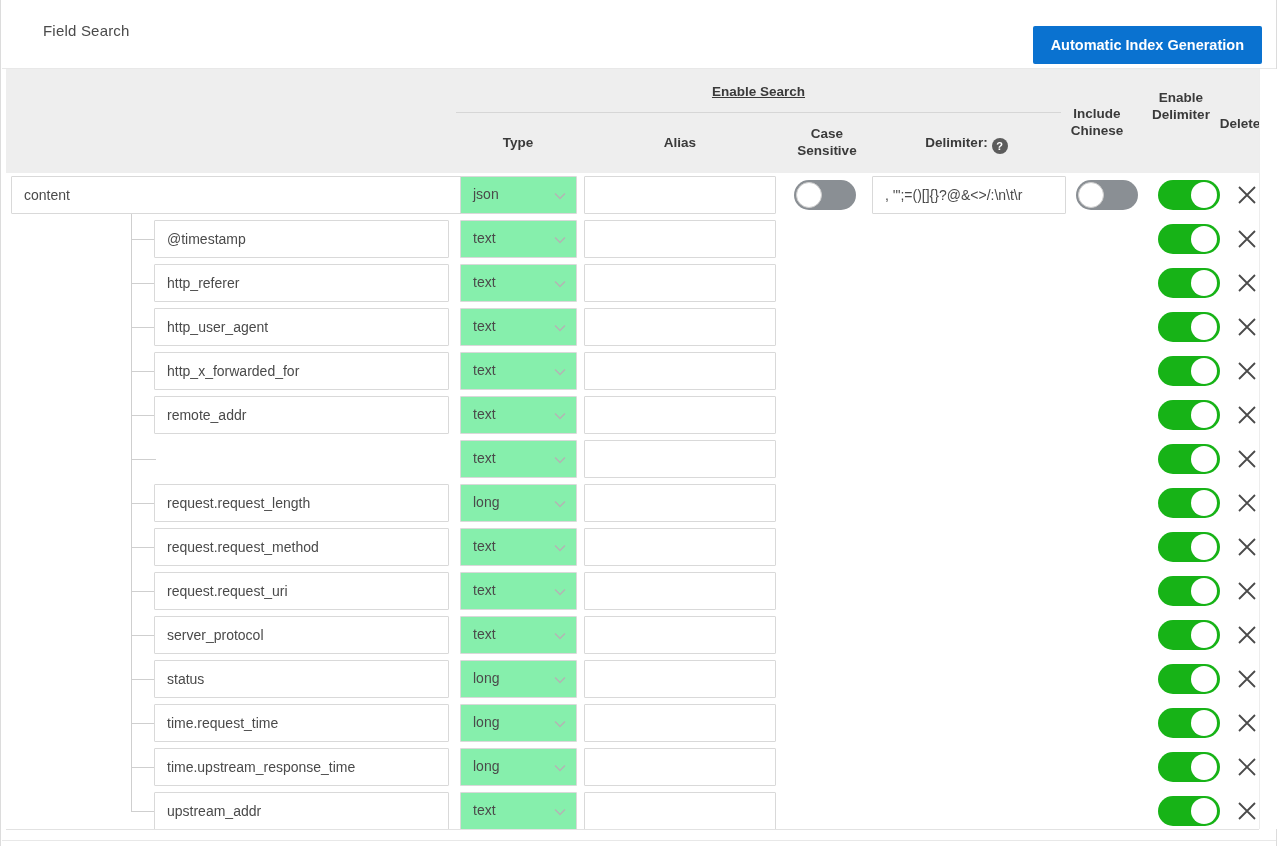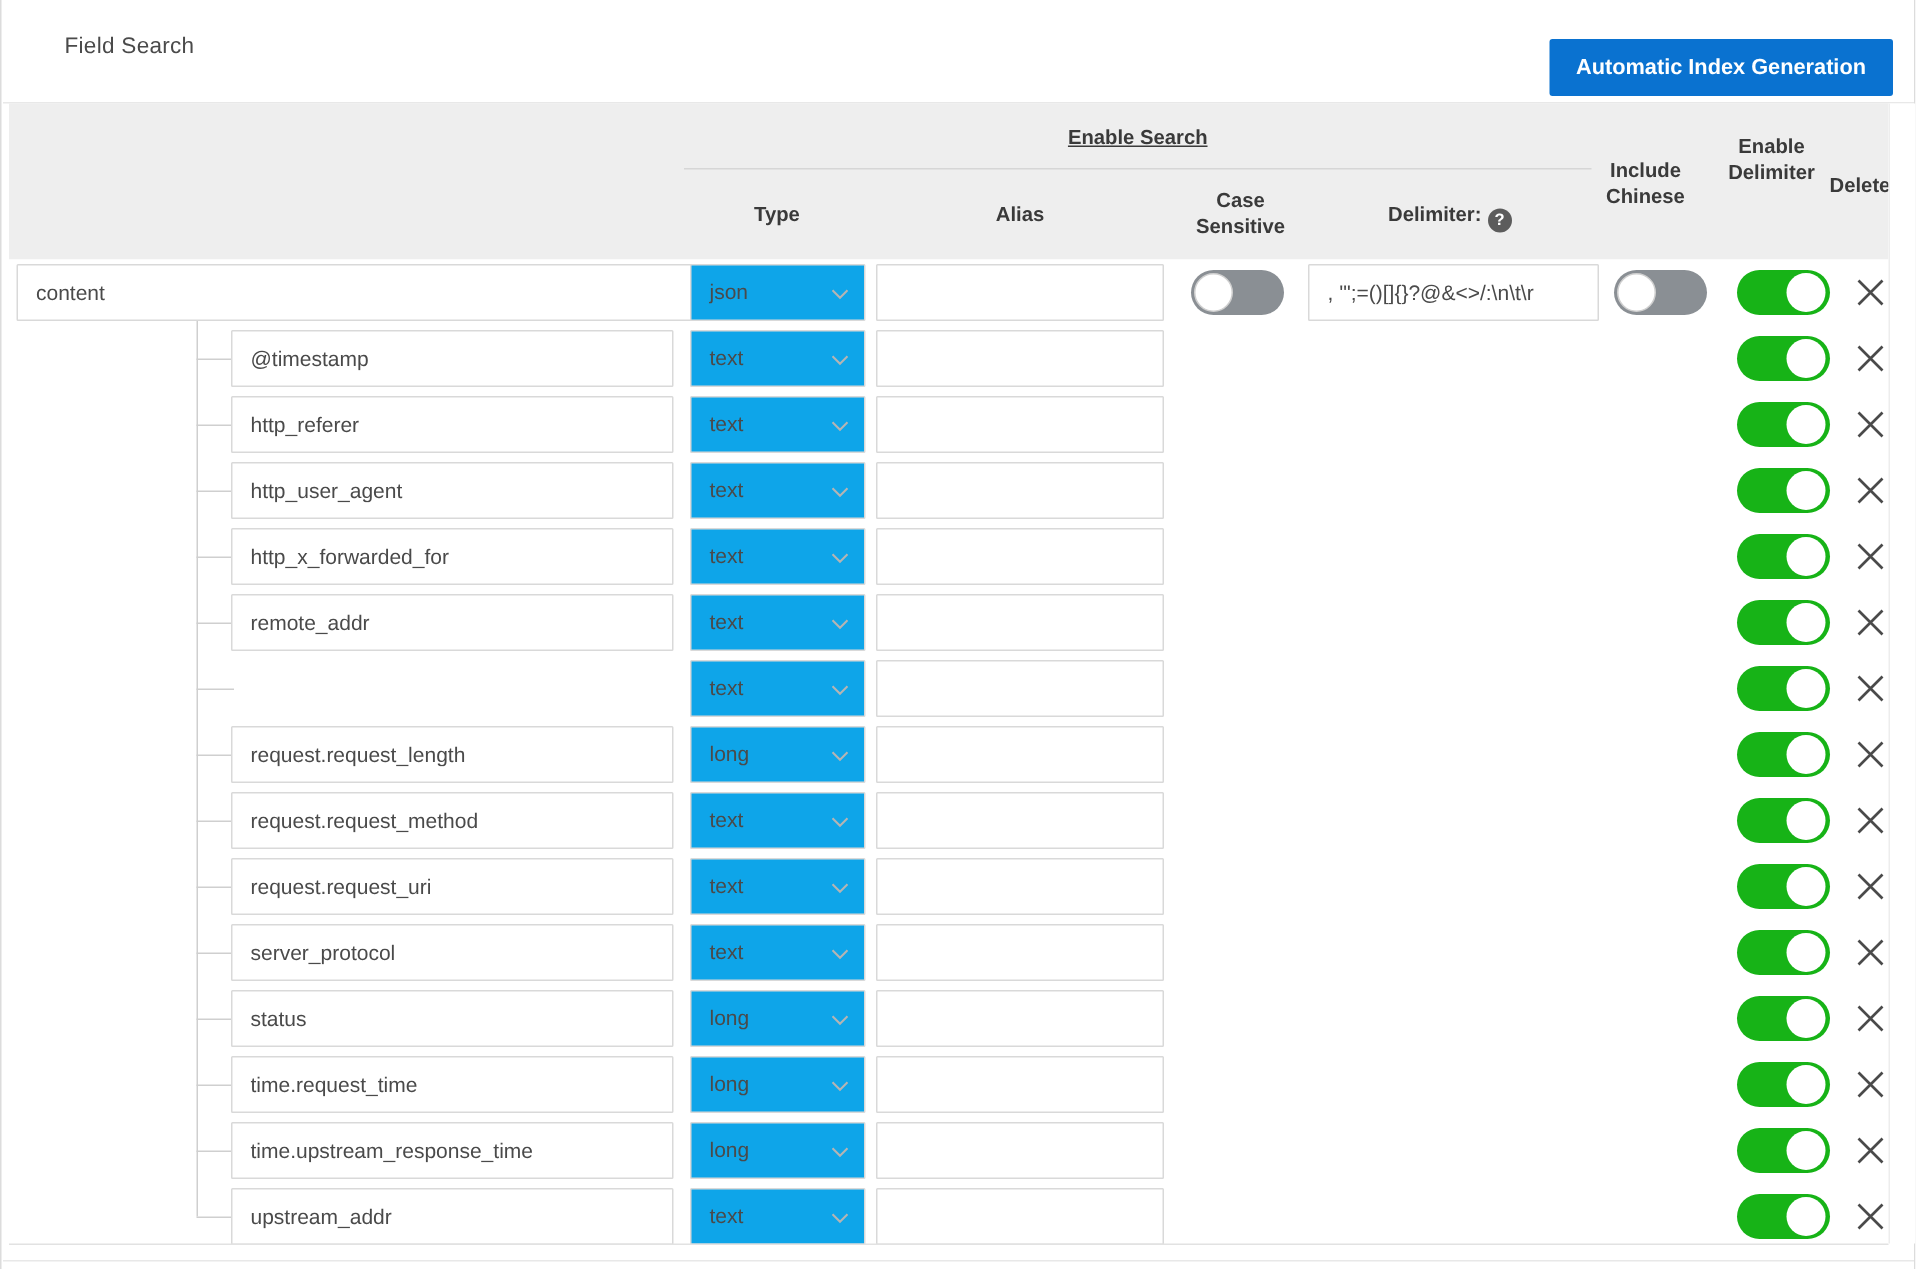--- a/index.html
+++ b/index.html
@@ -69,21 +69,21 @@
   .txtfield {
     position: absolute; height: 38px;
     border: 1px solid #d9d9d9; background: #ffffff;
     font-family: "Liberation Sans", sans-serif;
     font-size: 14px; color: #4a4a4a;
     padding: 0 12px; outline: none; border-radius: 1px;
   }
   .txtfield::placeholder { color: #bfbfbf; }
   .selbox {
     position: absolute; height: 38px; width: 117px;
-    border: 1px solid #d9d9d9; background: #0ea5e9; border-radius: 1px;
+    border: 1px solid #d9d9d9; background: #86efac; border-radius: 1px;
     cursor: pointer;
   }
   .selbox .val {
     position: absolute; left: 12px; top: 9px;
     font-size: 14px; color: #4a4a4a;
   }
   .selbox .chev {
     position: absolute; right: 9px; top: 12px;
     width: 14px; height: 14px;
   }

